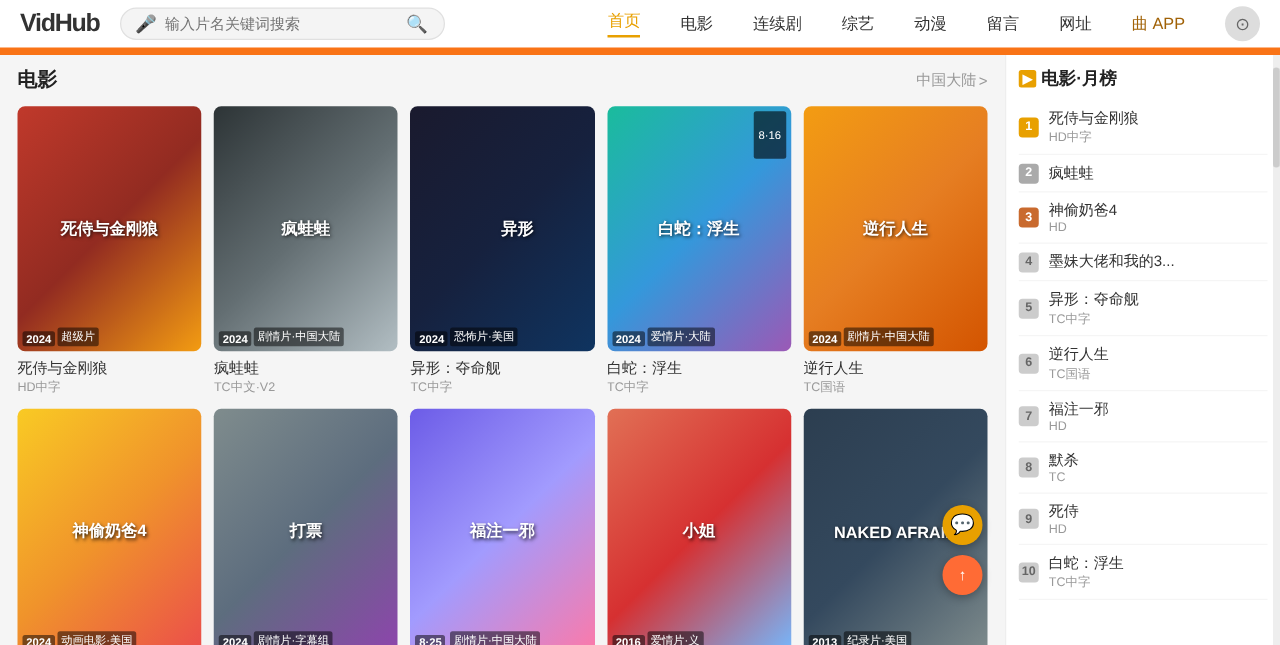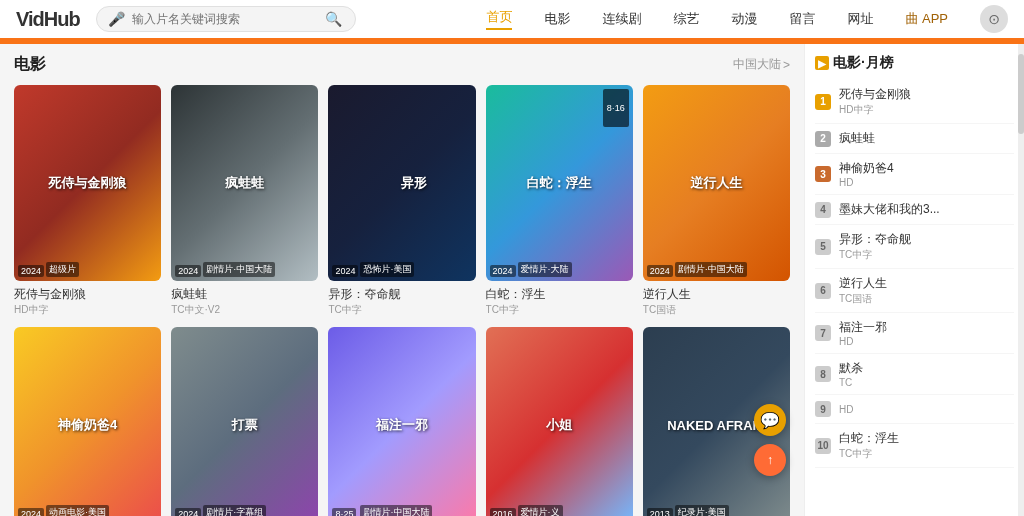--- a/index.html
+++ b/index.html
@@ -156,20 +156,21 @@
     }
     .movie-thumb .year-badge {
       position: absolute;
       bottom: 4px;
       left: 4px;
       background: rgba(0,0,0,0.5);
       color: #fff;
       font-size: 9px;
       padding: 1px 3px;
       border-radius: 2px;
+      font-weight: bold;
     }
     .movie-thumb .type-badge {
       position: absolute;
       bottom: 4px;
       left: 32px;
       background: rgba(0,0,0,0.5);
       color: #fff;
       font-size: 9px;
       padding: 1px 3px;
       border-radius: 2px;
@@ -569,20 +570,21 @@
       <li class="rank-item">
         <div class="rank-num other">8</div>
         <div class="rank-info">
           <div class="rank-title">默杀</div>
           <div class="rank-sub">TC</div>
         </div>
       </li>
       <li class="rank-item">
         <div class="rank-num other">9</div>
         <div class="rank-info">
+          <div class="rank-title">死侍</div>
           <div class="rank-sub">HD</div>
         </div>
       </li>
       <li class="rank-item">
         <div class="rank-num other">10</div>
         <div class="rank-info">
           <div class="rank-title">白蛇：浮生</div>
           <div class="rank-sub">TC中字</div>
         </div>
       </li>

